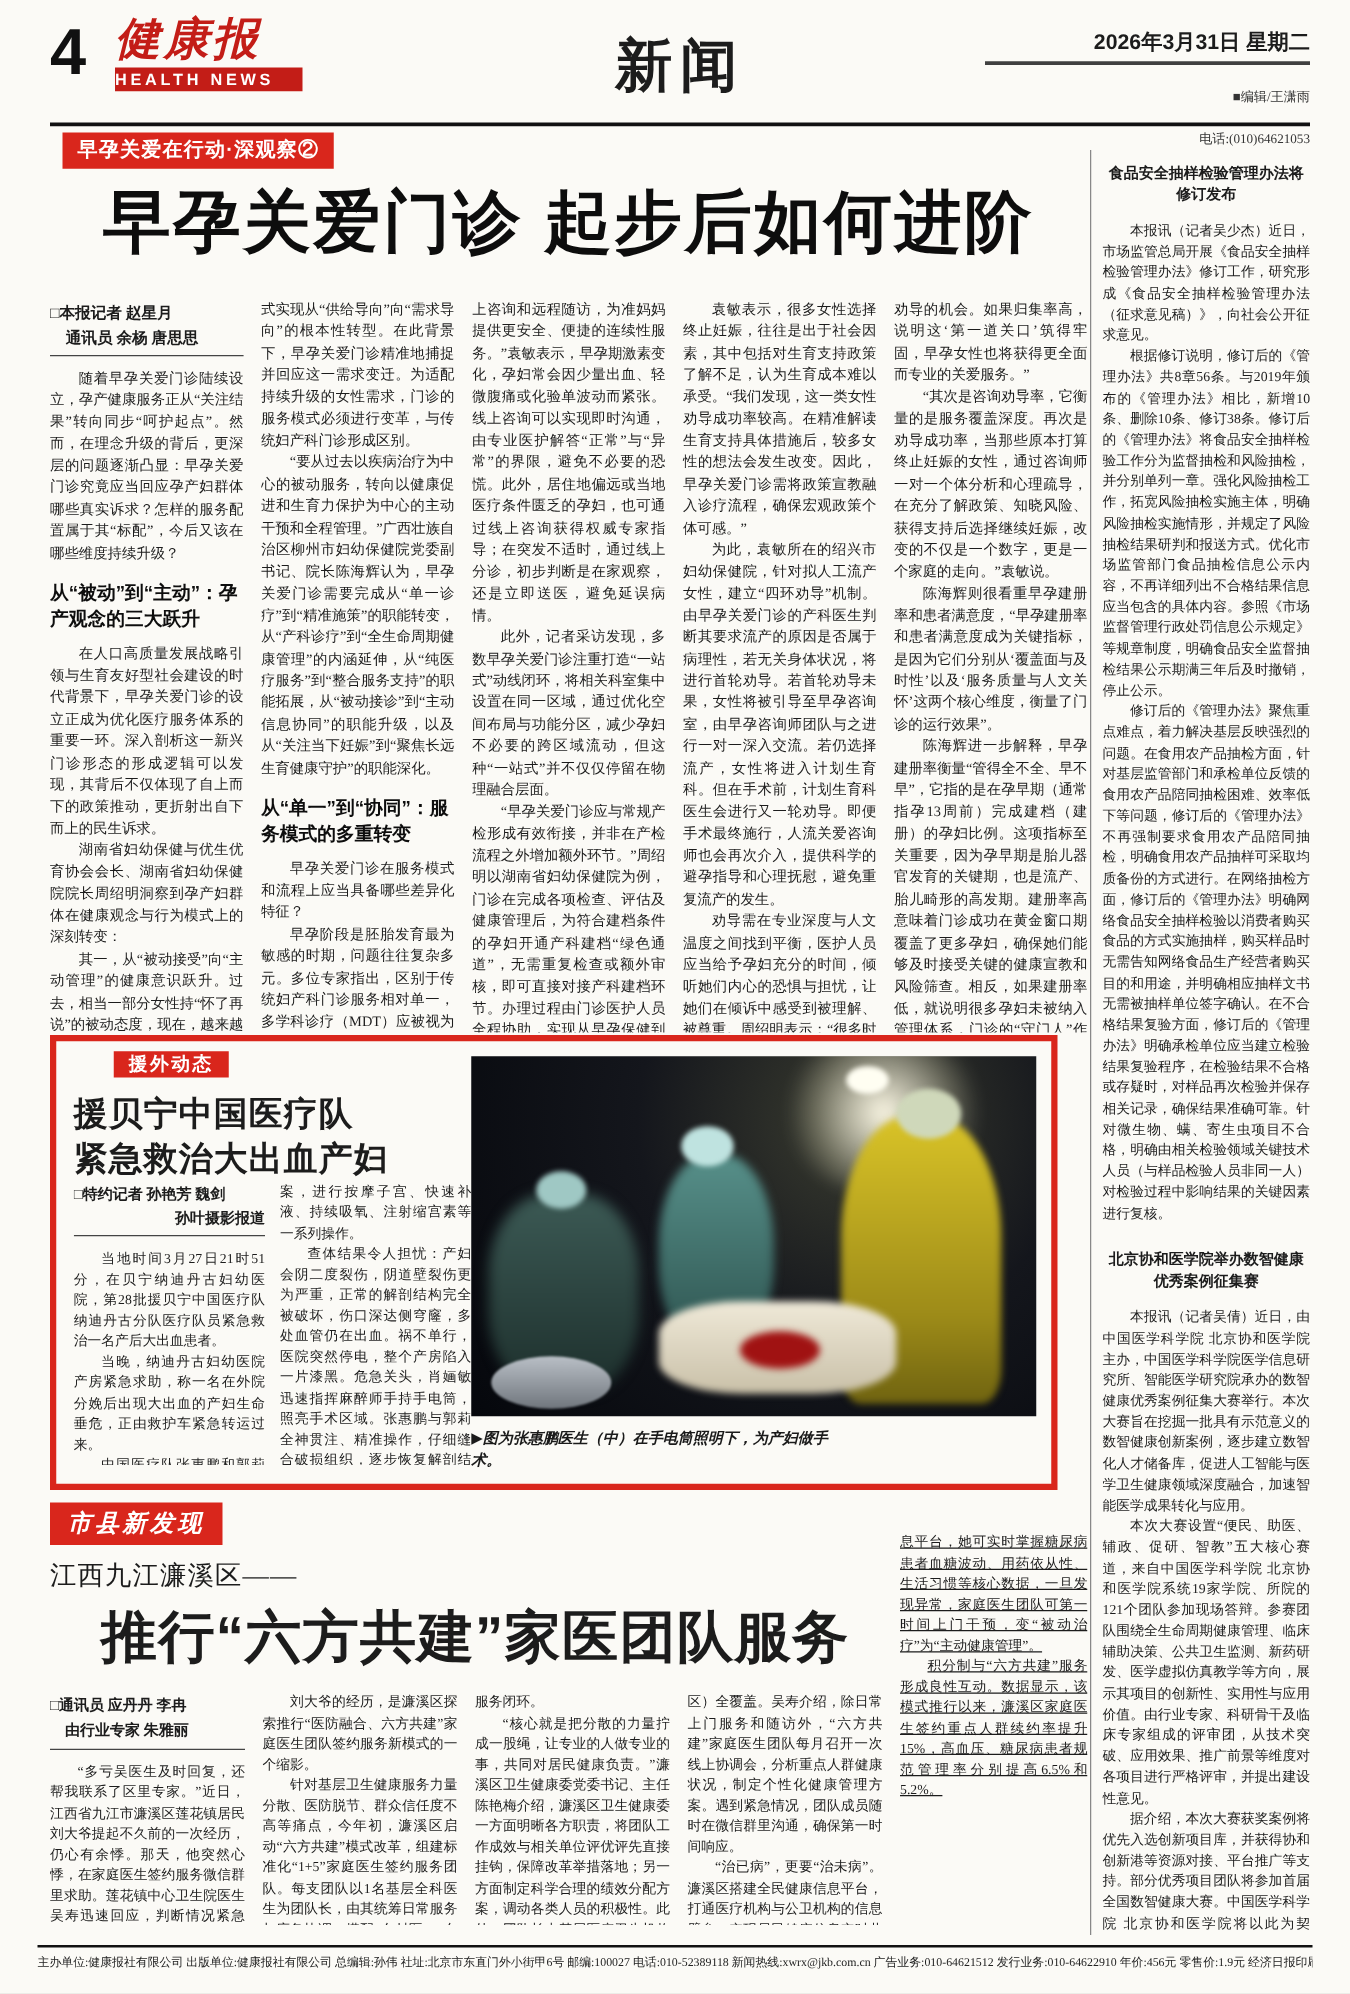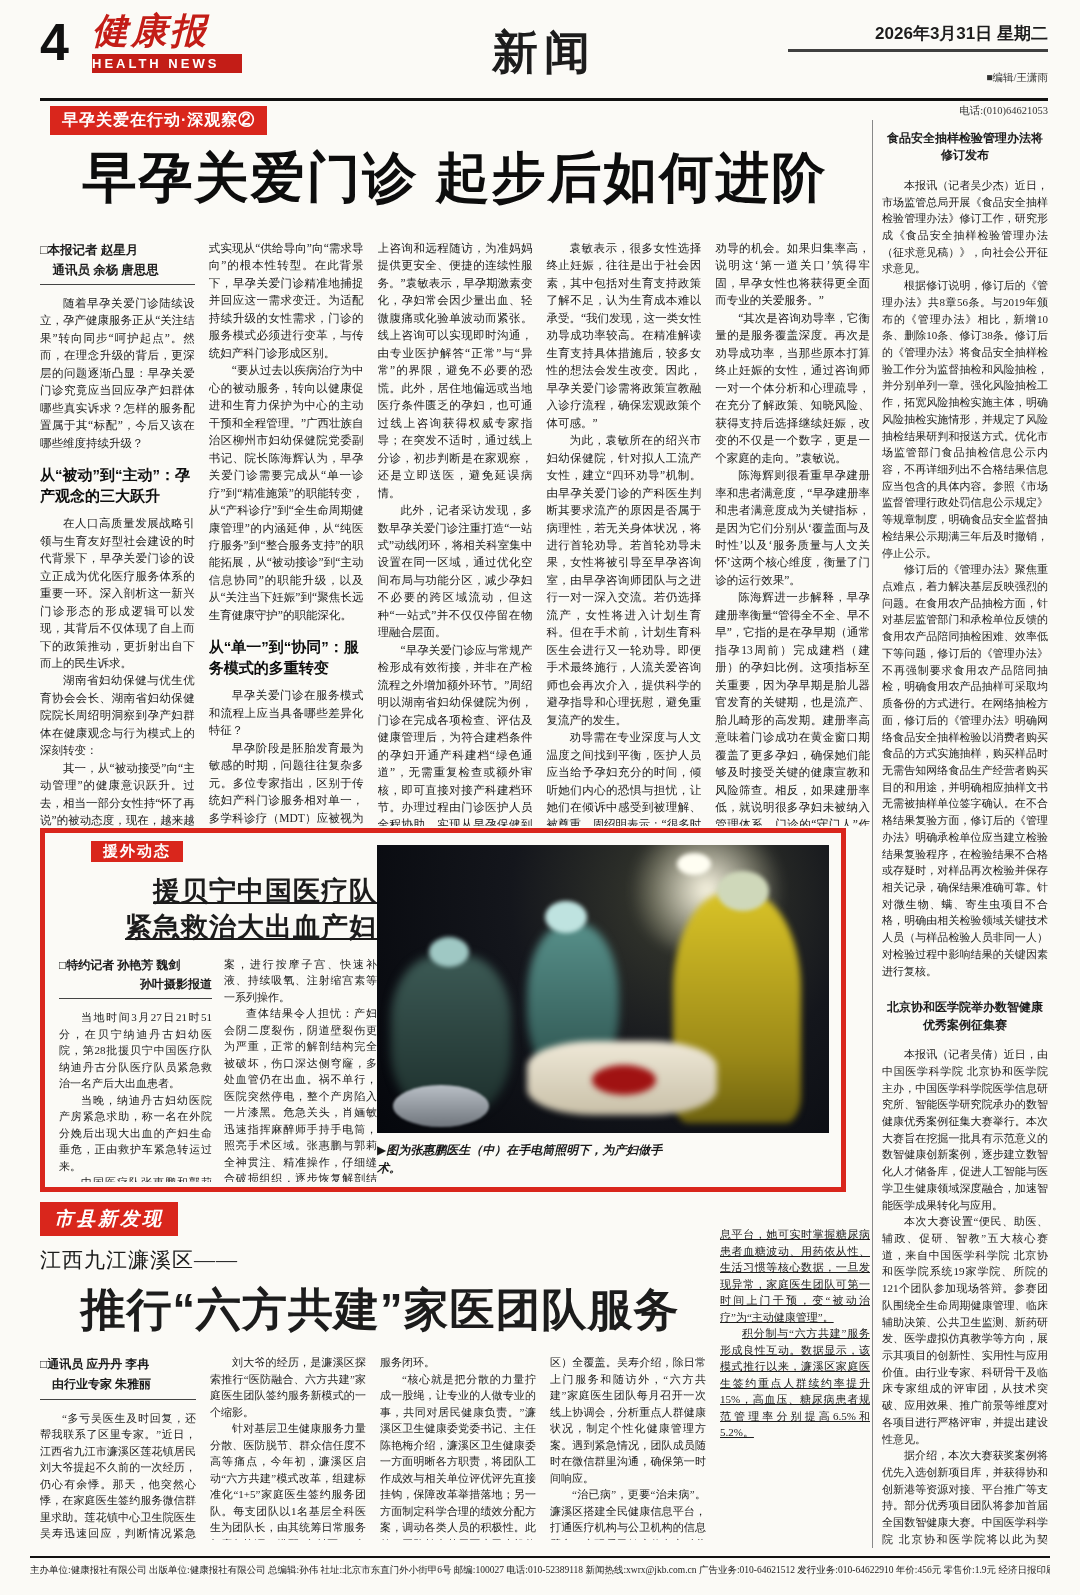--- a/index.html
+++ b/index.html
@@ -37,22 +37,22 @@
        font-weight:bold;margin:12px 0 9px;text-indent:0;color:#0d0d0d;}
   .byline{font-size:12.5px;font-weight:bold;line-height:1.6;margin-bottom:4px;}
   .byline-rule{border:none;border-top:1px solid #444;margin:4px 0 10px;}
   
   .aidbox{position:absolute;top:828px;left:40px;width:806px;height:364px;
        border:5px solid #d9261c;box-sizing:border-box;background:#fbfaf6;}
   .aid-label{position:absolute;top:8px;left:10px;background:#d9261c;color:#fff;
        font-family:"Liberation Sans",sans-serif;font-weight:bold;font-size:15px;
        padding:1px 12px;letter-spacing:2px;margin-left:36px;}
   .aid-left{position:absolute;top:40px;left:14px;width:318px;height:300px;}
-  .aid-headline{font-size:27px;font-weight:bold;text-align:right;line-height:1.35;
-       font-family:"Liberation Serif",serif;letter-spacing:1px;margin-bottom:10px;text-decoration:underline;}
+  .aid-headline{font-size:27px;font-weight:bold;text-align:left;line-height:1.35;
+       font-family:"Liberation Serif",serif;letter-spacing:1px;margin-bottom:0;}
   .aid-cols{display:flex;gap:12px;height:226px;overflow:hidden;}
   .aid-col{flex:1;overflow:hidden;}
   .aid-col p{margin:0;font-size:11px;line-height:1.5;text-align:justify;text-indent:2em;}
   .aid-col p.cont{text-indent:0;}
   .aid-byline{font-size:12px;font-weight:bold;line-height:1.6;}
   .aid-right{position:absolute;top:12px;right:12px;width:452px;}
   .photo{position:relative;width:452px;height:288px;background:
        radial-gradient(circle at 68% 18%, #3a3c30 0%, #14161c 45%, #05070c 100%);overflow:hidden;}
   .photo div{position:absolute;}
   .ph-glow{left:250px;top:-20px;width:160px;height:130px;border-radius:50%;

